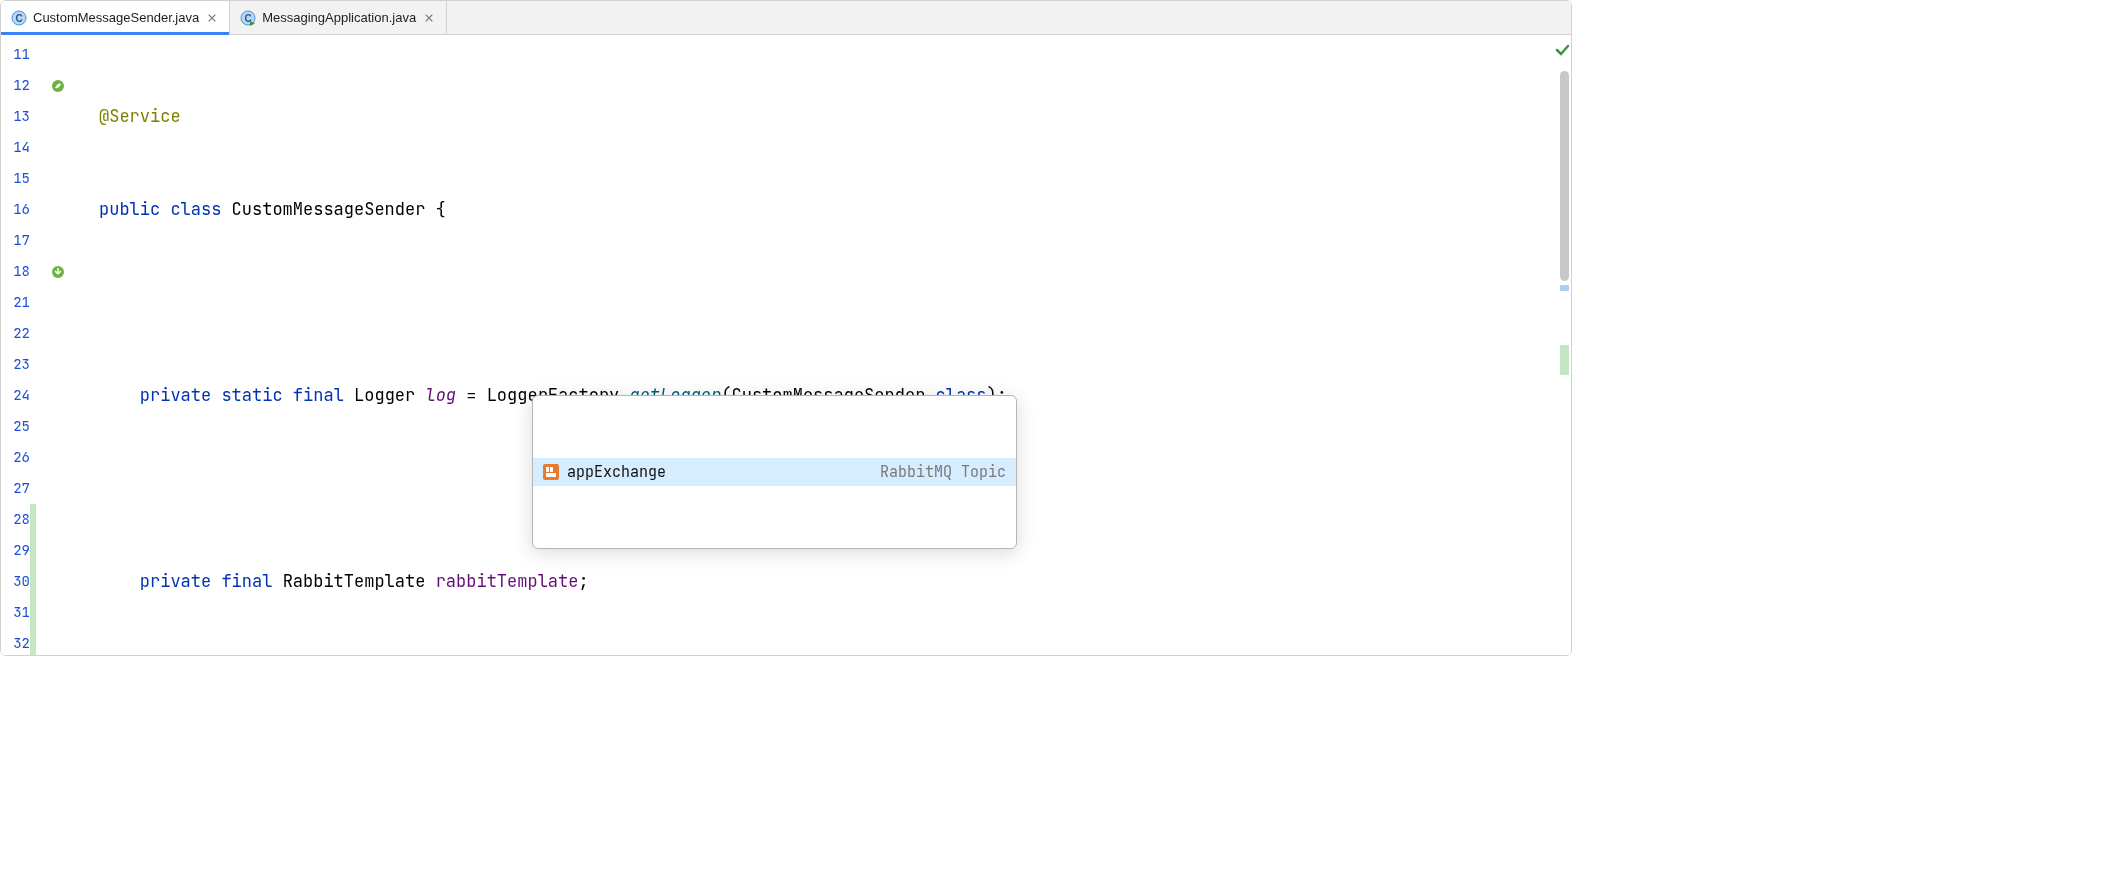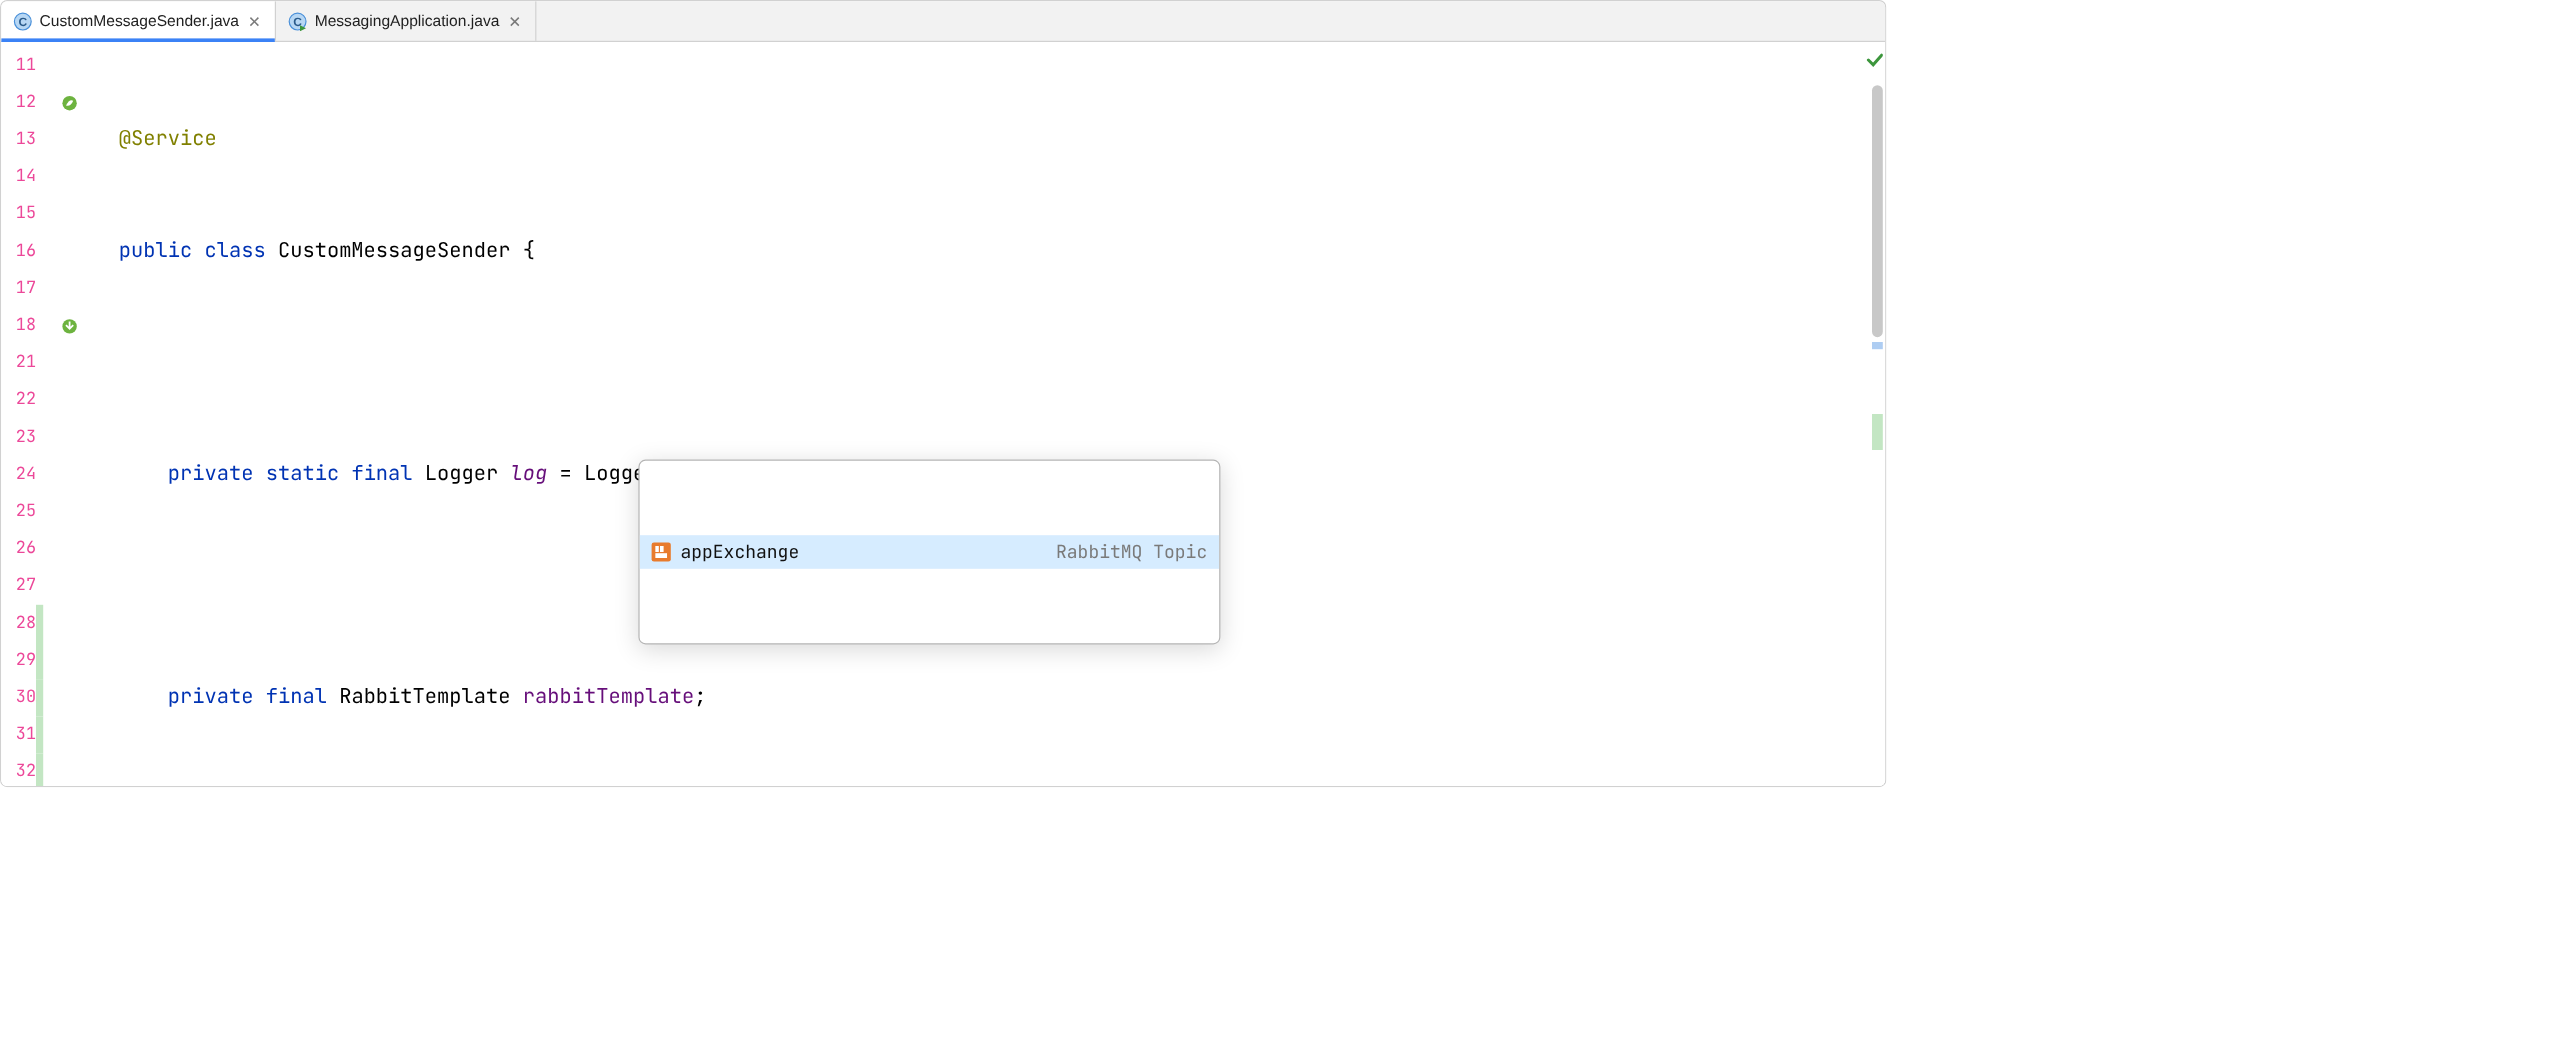--- a/index.html
+++ b/index.html
@@ -70,21 +70,21 @@
     position: relative;
     background: #ffffff;
     overflow: hidden;
   }
   .gutter {
     width: 48px;
     flex-shrink: 0;
     background: #ffffff;
     text-align: right;
     padding-top: 4px;
-    color: #ec4899;
+    color: #1d4ed8;
     font-size: 14px;
     line-height: 31px;
     user-select: none;
     border-right: 1px solid transparent;
     padding-left: 29px;
   }
   .gutter-line {
     height: 31px;
     padding-right: 18px;
     position: relative;
@@ -169,21 +169,21 @@
     right: 2px;
     width: 9px;
     height: 6px;
     background: #aecdf2;
   }
 
   
   .completion-popup {
     position: absolute;
     left: 465px;
-    top: 348px;
+    top: 360px;
     width: 485px;
     background: #ffffff;
     border: 1px solid #b5b5b5;
     border-radius: 6px;
     box-shadow: 0 4px 20px rgba(0,0,0,0.15);
     font-family: -apple-system, "Segoe UI", sans-serif;
     overflow: hidden;
   }
   .completion-item {
     display: flex;

